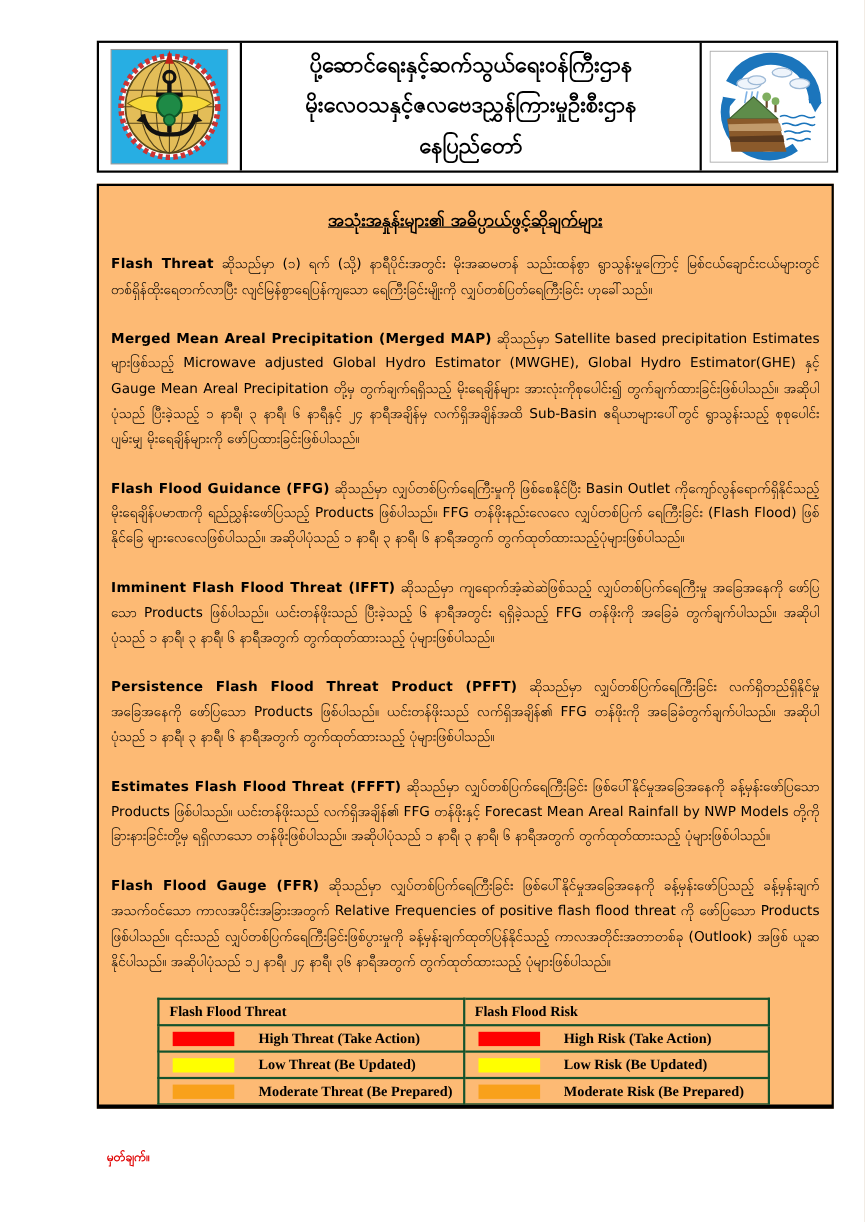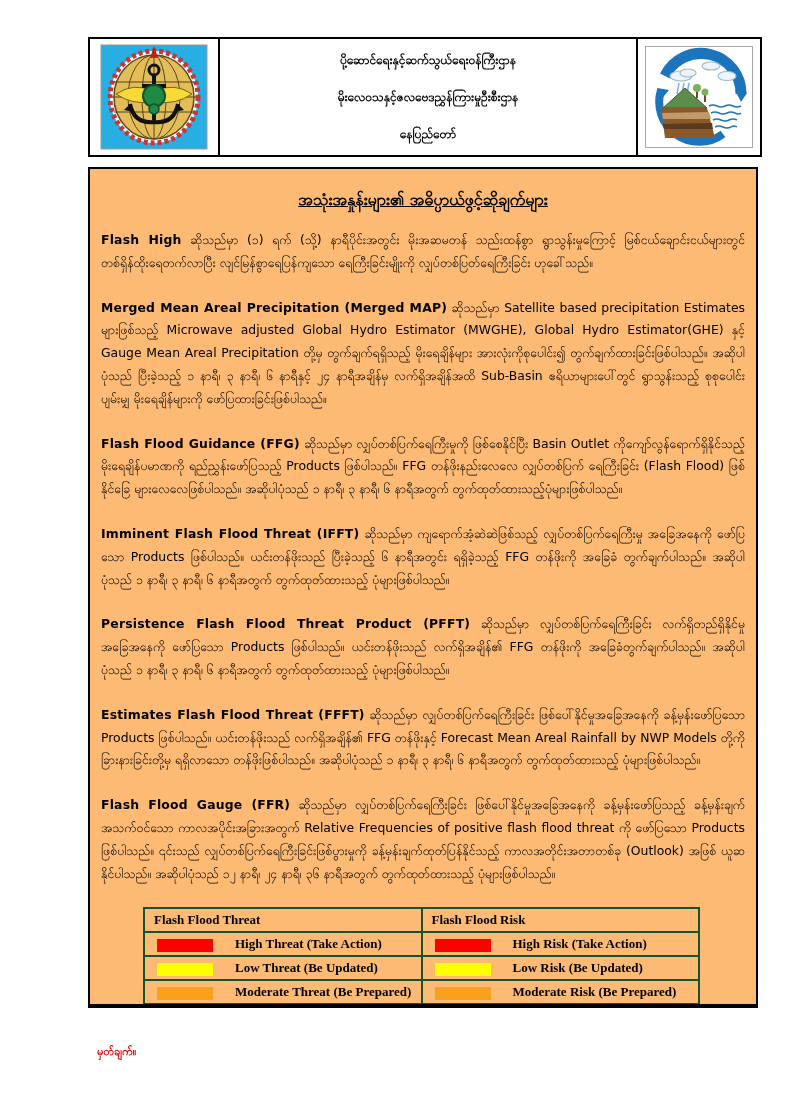--- a/index.html
+++ b/index.html
@@ -15,21 +15,21 @@
   
   .header{
     position:absolute;left:88px;top:37px;width:674px;height:120px;
     border:2px solid #000;display:flex;box-sizing:border-box;background:#fff;
   }
   .header-cell{display:flex;align-items:center;justify-content:center;box-sizing:border-box;}
   .header-logo-left{width:130px;border-right:2px solid #000;}
   .header-title{flex:1;flex-direction:column;border-right:2px solid #000;padding:4px 6px;}
   .header-logo-right{width:122px;}
   .header-title .line{
-    font-weight:bold;font-size:12px;line-height:37px;text-align:left;white-space:nowrap;
+    font-weight:bold;font-size:20px;line-height:37px;text-align:left;white-space:nowrap;font-family:Liberation Mono, monospace;
   }
   .logo-box{display:block;}
   
   .doc-box{
     position:absolute;left:88px;top:167px;width:670px;height:841px;
     border:2px solid #000;border-bottom-width:4px;
     box-sizing:border-box;padding:18px 11px 0 11px;overflow:hidden;background:#fdba74;
   }
   .doc-title{
     text-align:center;font-weight:bold;font-size:16px;
@@ -45,21 +45,21 @@
     border-collapse:collapse;margin-left:42px;width:557px;
     border:2px solid #3a3a3a;
     font-family:"Liberation Serif","DejaVu Serif",serif;
   }
   .legend th,.legend td{
     border:2px solid #14532d;height:24px;
     font-size:13px;font-weight:bold;text-align:left;
     padding:1px 6px;box-sizing:border-box;
   }
   .legend th{padding-left:9px;}
-  .legend td .cellwrap{display:flex;align-items:flex-end;}
+  .legend td .cellwrap{display:flex;align-items:center;}
   .swatch{
     display:inline-block;width:56px;height:13px;margin:0 22px 0 6px;flex:0 0 auto;
   }
   
   .note{
     position:absolute;left:97px;top:1040px;width:640px;
     font-weight:bold;font-size:11px;line-height:24px;
     display:flex;
   }
   .note .note-label{margin-right:44px;white-space:nowrap;}
@@ -150,21 +150,21 @@
         </g>
       </svg>
     </div>
   </div>
 
   <div class="doc-box">
 
     <div class="doc-title">အသုံးအနှုန်းများ၏ အဓိပ္ပာယ်ဖွင့်ဆိုချက်များ</div>
 
     <p class="para">
-      <span class="term">Flash High</span>
+      <span class="term">Flash Threat</span>
       <span>ဆိုသည်မှာ (၁) ရက် (သို့) နာရီပိုင်းအတွင်း မိုးအဆမတန် သည်းထန်စွာ ရွာသွန်းမှုကြောင့် မြစ်ငယ်ချောင်းငယ်များတွင် တစ်ရှိန်ထိုးရေတက်လာပြီး လျင်မြန်စွာရေပြန်ကျသော ရေကြီးခြင်းမျိုးကို လျှပ်တစ်ပြတ်ရေကြီးခြင်း ဟုခေါ်သည်။</span>
     </p>
 
     <p class="para">
       <span class="term">Merged Mean Areal Precipitation (Merged MAP)</span>
       <span>ဆိုသည်မှာ Satellite based precipitation Estimates များဖြစ်သည့် Microwave adjusted Global Hydro Estimator (MWGHE), Global Hydro Estimator(GHE) နှင့် Gauge Mean Areal Precipitation တို့မှ တွက်ချက်ရရှိသည့် မိုးရေချိန်များ အားလုံးကိုစုပေါင်း၍ တွက်ချက်ထားခြင်းဖြစ်ပါသည်။ အဆိုပါ ပုံသည် ပြီးခဲ့သည့် ၁ နာရီ၊ ၃ နာရီ၊ ၆ နာရီနှင့် ၂၄ နာရီအချိန်မှ လက်ရှိအချိန်အထိ Sub-Basin ဧရိယာများပေါ်တွင် ရွာသွန်းသည့် စုစုပေါင်း ပျမ်းမျှ မိုးရေချိန်များကို ဖော်ပြထားခြင်းဖြစ်ပါသည်။</span>
     </p>
 
     <p class="para">
       <span class="term">Flash Flood Guidance (FFG)</span>

